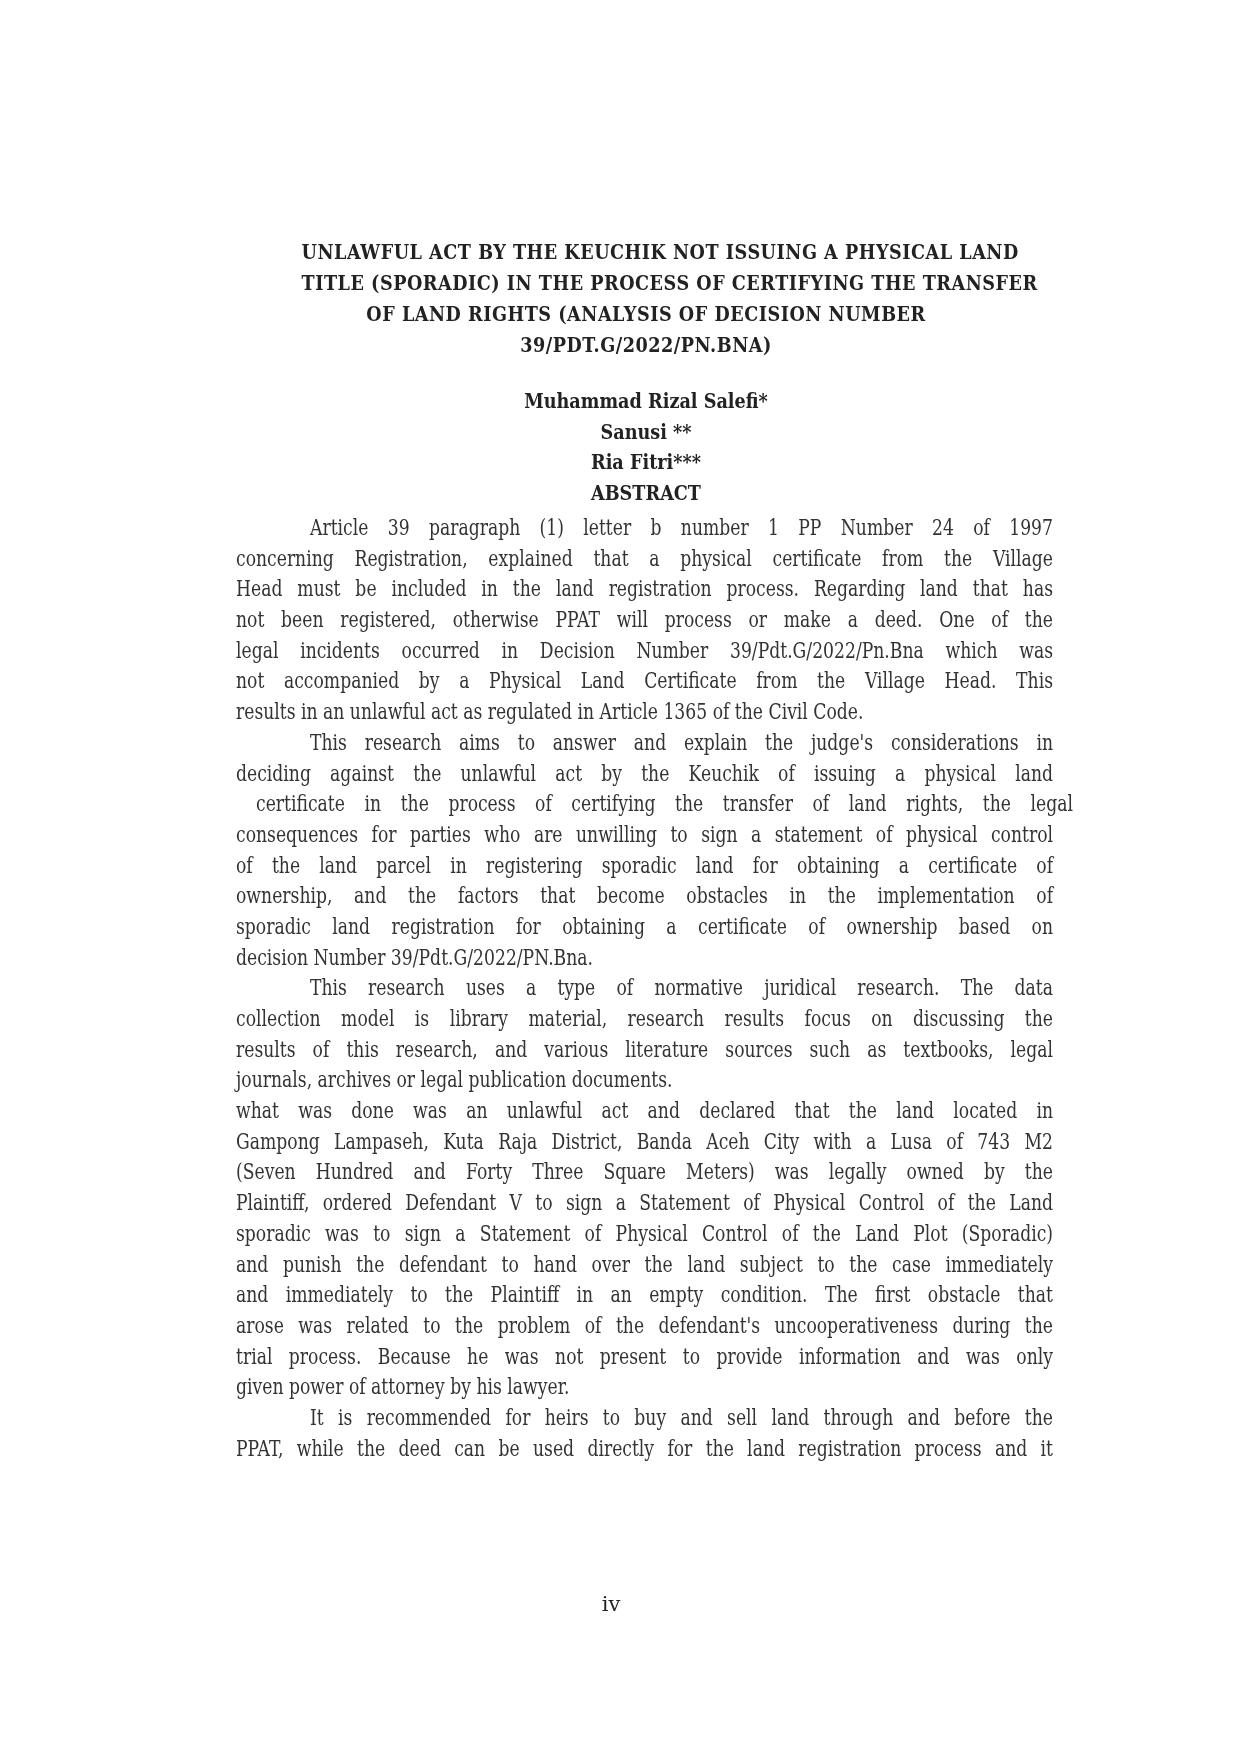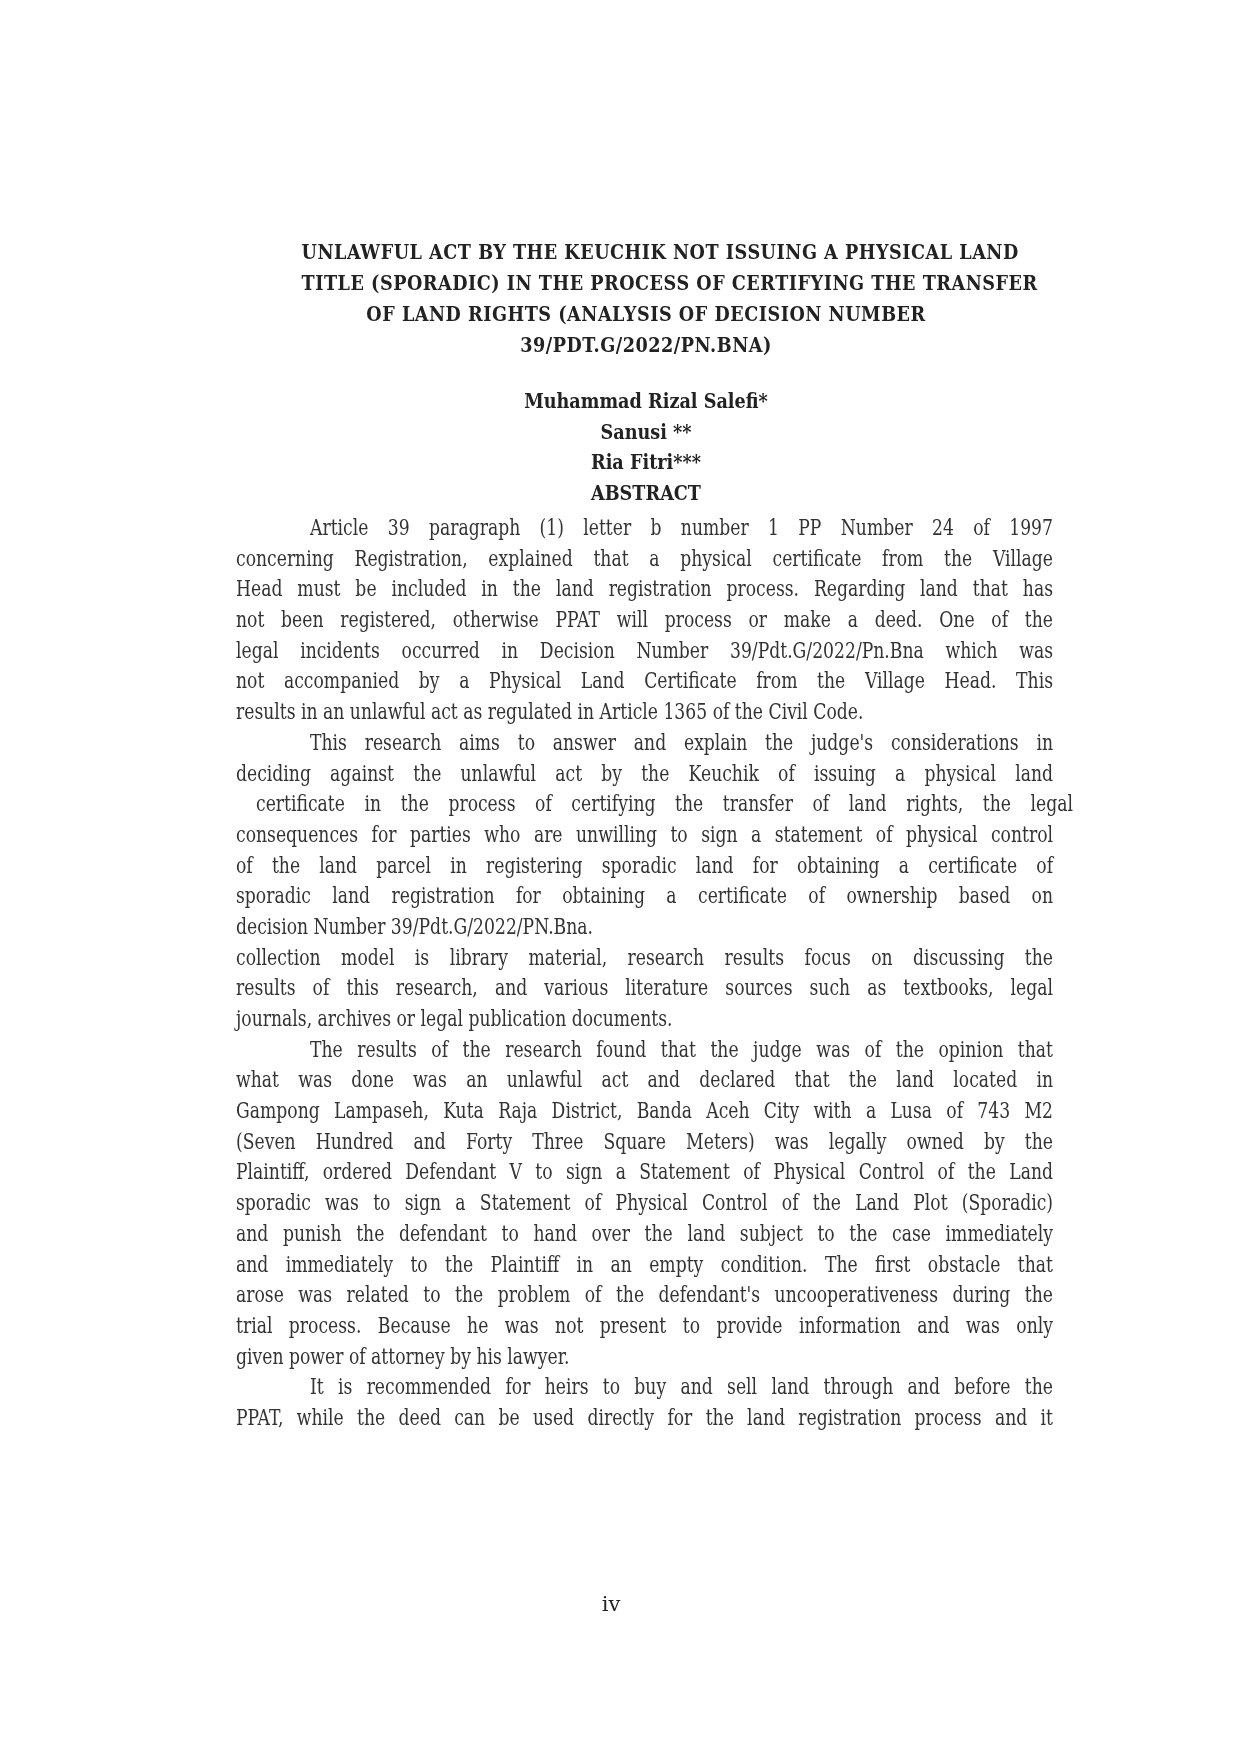--- a/index.html
+++ b/index.html
@@ -70,30 +70,31 @@
         <div class="line" style="padding-left: 0px;"><span class="line-inner" style="word-spacing: 20.2832px; transform: scaleX(0.8);">legal incidents occurred in Decision Number 39/Pdt.G/2022/Pn.Bna which was</span></div>
         <div class="line" style="padding-left: 0px;"><span class="line-inner" style="word-spacing: 17.7003px; transform: scaleX(0.8);">not accompanied by a Physical Land Certificate from the Village Head. This</span></div>
         <div class="line" style="padding-left: 0px;"><span class="line-inner" style="transform: scaleX(0.8);">results in an unlawful act as regulated in Article 1365 of the Civil Code.</span></div>
       </div>
       <div>
         <div class="line" style="padding-left: 74px;"><span class="line-inner" style="word-spacing: 15.4px; transform: scaleX(0.8);">This research aims to answer and explain the judge's considerations in</span></div>
         <div class="line" style="padding-left: 0px;"><span class="line-inner" style="word-spacing: 17.1615px; transform: scaleX(0.8);">deciding against the unlawful act by the Keuchik of issuing a physical land</span></div>
         <div class="line" style="padding-left: 0px; margin-left: 20px;"><span class="line-inner" style="word-spacing: 17.6484px; transform: scaleX(0.8);">certificate in the process of certifying the transfer of land rights, the legal</span></div>
         <div class="line" style="padding-left: 0px;"><span class="line-inner" style="word-spacing: 9.98958px; transform: scaleX(0.8);">consequences for parties who are unwilling to sign a statement of physical control</span></div>
         <div class="line" style="padding-left: 0px;"><span class="line-inner" style="word-spacing: 17.1315px; transform: scaleX(0.8);">of the land parcel in registering sporadic land for obtaining a certificate of</span></div>
+        <div class="line" style="padding-left: 0px;"><span class="line-inner" style="word-spacing: 20.2422px; transform: scaleX(0.8);">ownership, and the factors that become obstacles in the implementation of</span></div>
         <div class="line" style="padding-left: 0px;"><span class="line-inner" style="word-spacing: 19.9359px; transform: scaleX(0.8);">sporadic land registration for obtaining a certificate of ownership based on</span></div>
         <div class="line" style="padding-left: 0px;"><span class="line-inner" style="transform: scaleX(0.8);">decision Number 39/Pdt.G/2022/PN.Bna.</span></div>
       </div>
       <div>
+        <div class="line" style="padding-left: 74px;"><span class="line-inner" style="word-spacing: 19.6703px; transform: scaleX(0.8);">This research uses a type of normative juridical research. The data</span></div>
         <div class="line" style="padding-left: 0px;"><span class="line-inner" style="word-spacing: 18.7094px; transform: scaleX(0.8);">collection model is library material, research results focus on discussing the</span></div>
         <div class="line" style="padding-left: 0px;"><span class="line-inner" style="word-spacing: 14.4943px; transform: scaleX(0.8);">results of this research, and various literature sources such as textbooks, legal</span></div>
         <div class="line" style="padding-left: 0px;"><span class="line-inner" style="transform: scaleX(0.8);">journals, archives or legal publication documents.</span></div>
       </div>
       <div>
-        <div class="line" style="padding-left: 74px;"><span class="line-inner" style="word-spacing: 11.3089px; transform: scaleX(0.8);">The results of the research found that the judge was of the opinion that</span></div>
         <div class="line" style="padding-left: 0px;"><span class="line-inner" style="word-spacing: 17.22px; transform: scaleX(0.8);">what was done was an unlawful act and declared that the land located in</span></div>
         <div class="line" style="padding-left: 0px;"><span class="line-inner" style="word-spacing: 11.0288px; transform: scaleX(0.8);">Gampong Lampaseh, Kuta Raja District, Banda Aceh City with a Lusa of 743 M2</span></div>
         <div class="line" style="padding-left: 0px;"><span class="line-inner" style="word-spacing: 18.3054px; transform: scaleX(0.8);">(Seven Hundred and Forty Three Square Meters) was legally owned by the</span></div>
         <div class="line" style="padding-left: 0px;"><span class="line-inner" style="word-spacing: 9.86298px; transform: scaleX(0.8);">Plaintiff, ordered Defendant V to sign a Statement of Physical Control of the Land</span></div>
         <div class="line" style="padding-left: 0px;"><span class="line-inner" style="word-spacing: 10.988px; transform: scaleX(0.8);">sporadic was to sign a Statement of Physical Control of the Land Plot (Sporadic)</span></div>
         <div class="line" style="padding-left: 0px;"><span class="line-inner" style="word-spacing: 11.4351px; transform: scaleX(0.8);">and punish the defendant to hand over the land subject to the case immediately</span></div>
         <div class="line" style="padding-left: 0px;"><span class="line-inner" style="word-spacing: 14.8724px; transform: scaleX(0.8);">and immediately to the Plaintiff in an empty condition. The first obstacle that</span></div>
         <div class="line" style="padding-left: 0px;"><span class="line-inner" style="word-spacing: 11.2472px; transform: scaleX(0.8);">arose was related to the problem of the defendant's uncooperativeness during the</span></div>
         <div class="line" style="padding-left: 0px;"><span class="line-inner" style="word-spacing: 13.7383px; transform: scaleX(0.8);">trial process. Because he was not present to provide information and was only</span></div>
         <div class="line" style="padding-left: 0px;"><span class="line-inner" style="transform: scaleX(0.8);">given power of attorney by his lawyer.</span></div>

